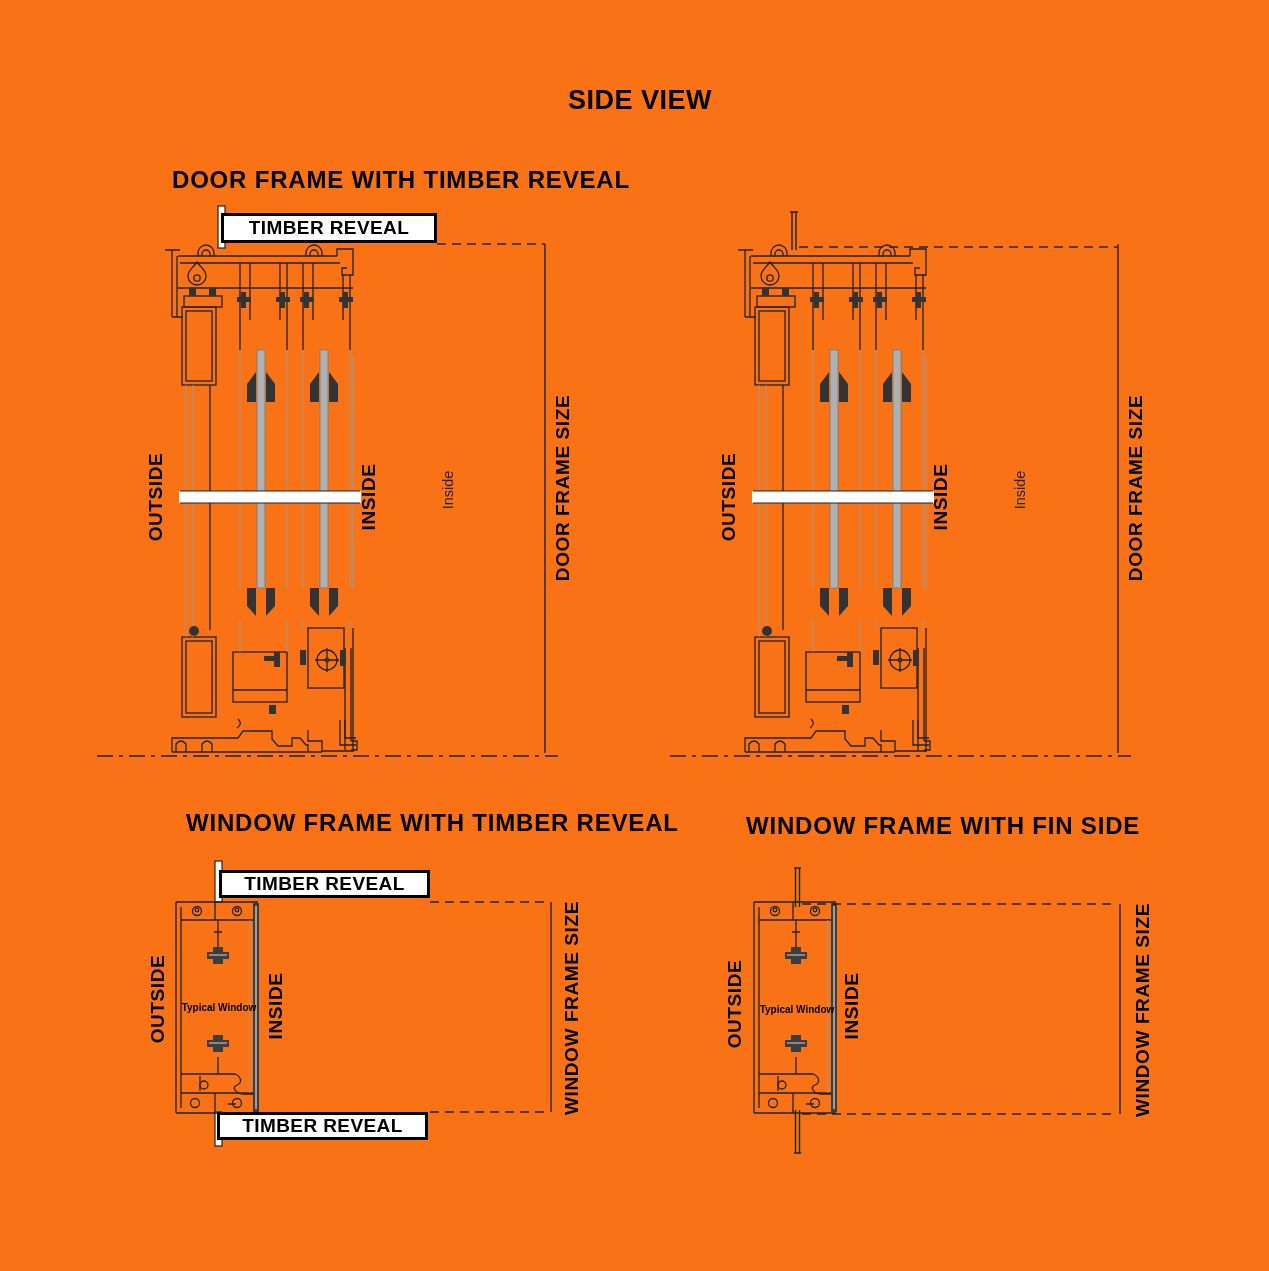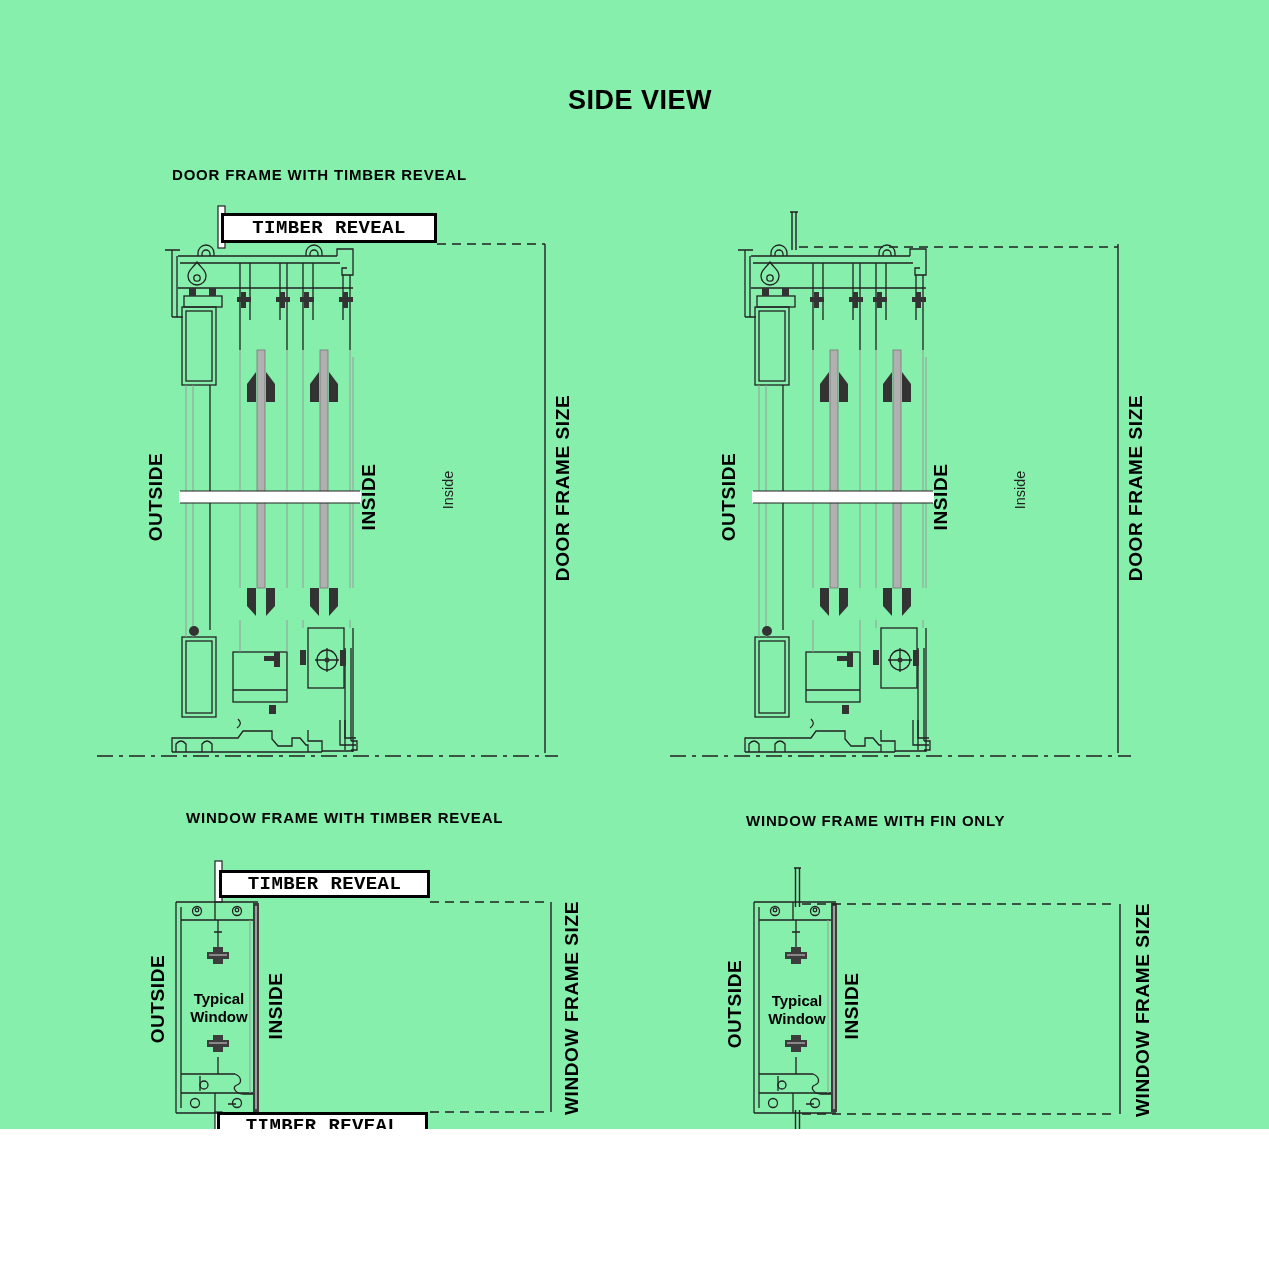--- a/index.html
+++ b/index.html
@@ -1,24 +1,24 @@
 <!DOCTYPE html>
 <html><head>
 <meta charset="utf-8">
 <style>
   html,body{margin:0;padding:0;background:#fff;}
   body{font-family:"Liberation Sans",sans-serif;color:#000;}
-  #page{position:relative;width:1269px;height:1129px;background:#86efac;overflow:hidden;}
+  #page{position:relative;width:1269px;height:1271px;background:#f97316;overflow:hidden;}
   .title{position:absolute;font-weight:bold;font-size:27px;letter-spacing:.5px;white-space:nowrap;transform:translateX(-50%);}
-  .heading{position:absolute;font-weight:bold;font-size:15px;letter-spacing:.8px;white-space:nowrap;z-index:2;}
+  .heading{position:absolute;font-weight:bold;font-size:24px;letter-spacing:.8px;white-space:nowrap;z-index:2;}
   .vlabel{position:absolute;font-weight:bold;font-size:19px;letter-spacing:.6px;white-space:nowrap;transform:translate(-50%,-50%) rotate(-90deg);z-index:2;}
   .vnote{position:absolute;font-weight:normal;font-size:14.5px;white-space:nowrap;transform:translate(-50%,-50%) rotate(-90deg);color:#222;z-index:2;}
   .trbox{position:absolute;border:3px solid #000;background:#fff;display:flex;align-items:center;justify-content:center;
-         font-weight:bold;font-size:19px;letter-spacing:.4px;z-index:3;box-sizing:border-box;font-family:Liberation Mono, monospace;}
-  .wnote{position:absolute;font-weight:bold;font-size:15px;line-height:1.2;text-align:center;transform:translate(-50%,-50%);z-index:2;width:80px;}
+         font-weight:bold;font-size:19px;letter-spacing:.4px;z-index:3;box-sizing:border-box;}
+  .wnote{position:absolute;font-weight:bold;font-size:10px;line-height:1.2;text-align:center;transform:translate(-50%,-50%);z-index:2;width:80px;}
   svg.draw{position:absolute;z-index:1;}
 </style>
 </head>
 <body>
 
 <div id="page">
 
   <svg width="0" height="0" style="position:absolute" aria-hidden="true" xmlns="http://www.w3.org/2000/svg" xmlns:xlink="http://www.w3.org/1999/xlink">
     <defs>
       <g id="door-profile">
@@ -163,21 +163,21 @@
   </div>
   <div class="trbox" style="left:217px;top:1112px;width:211px;height:28px;">
     <span>TIMBER REVEAL</span>
   </div>
 
   <div class="vlabel" style="left:158px;top:999px;">OUTSIDE</div>
   <div class="wnote" style="left:219px;top:1008px;">Typical Window</div>
   <div class="vlabel" style="left:276px;top:1006px;">INSIDE</div>
   <div class="vlabel" style="left:572px;top:1008px;">WINDOW FRAME SIZE</div>
 
-  <div class="heading" style="left:746px;top:812px;">WINDOW FRAME WITH FIN ONLY</div>
+  <div class="heading" style="left:746px;top:812px;">WINDOW FRAME WITH FIN SIDE</div>
 
   <svg class="draw" style="left:718px;top:860px;" width="460" height="310" viewBox="0 0 460 310" xmlns="http://www.w3.org/2000/svg" xmlns:xlink="http://www.w3.org/1999/xlink">
     <use href="#window-profile" xlink:href="#window-profile"></use>
     <path d="M76,8 H83 M77.5,8 V47 M81.5,8 V47 M77.5,250 V293 M81.5,250 V293 M76,293 H83" stroke="#222" stroke-width="1.4" fill="none"></path>
     <path d="M84,44 H397" stroke="#222" stroke-width="1.4" fill="none" stroke-dasharray="9 6"></path>
     <path d="M84,254 H397" stroke="#222" stroke-width="1.4" fill="none" stroke-dasharray="9 6"></path>
     <path d="M402,44 V254" stroke="#222" stroke-width="1.4" fill="none"></path>
   </svg>
 
   <div class="vlabel" style="left:735px;top:1004px;">OUTSIDE</div>

